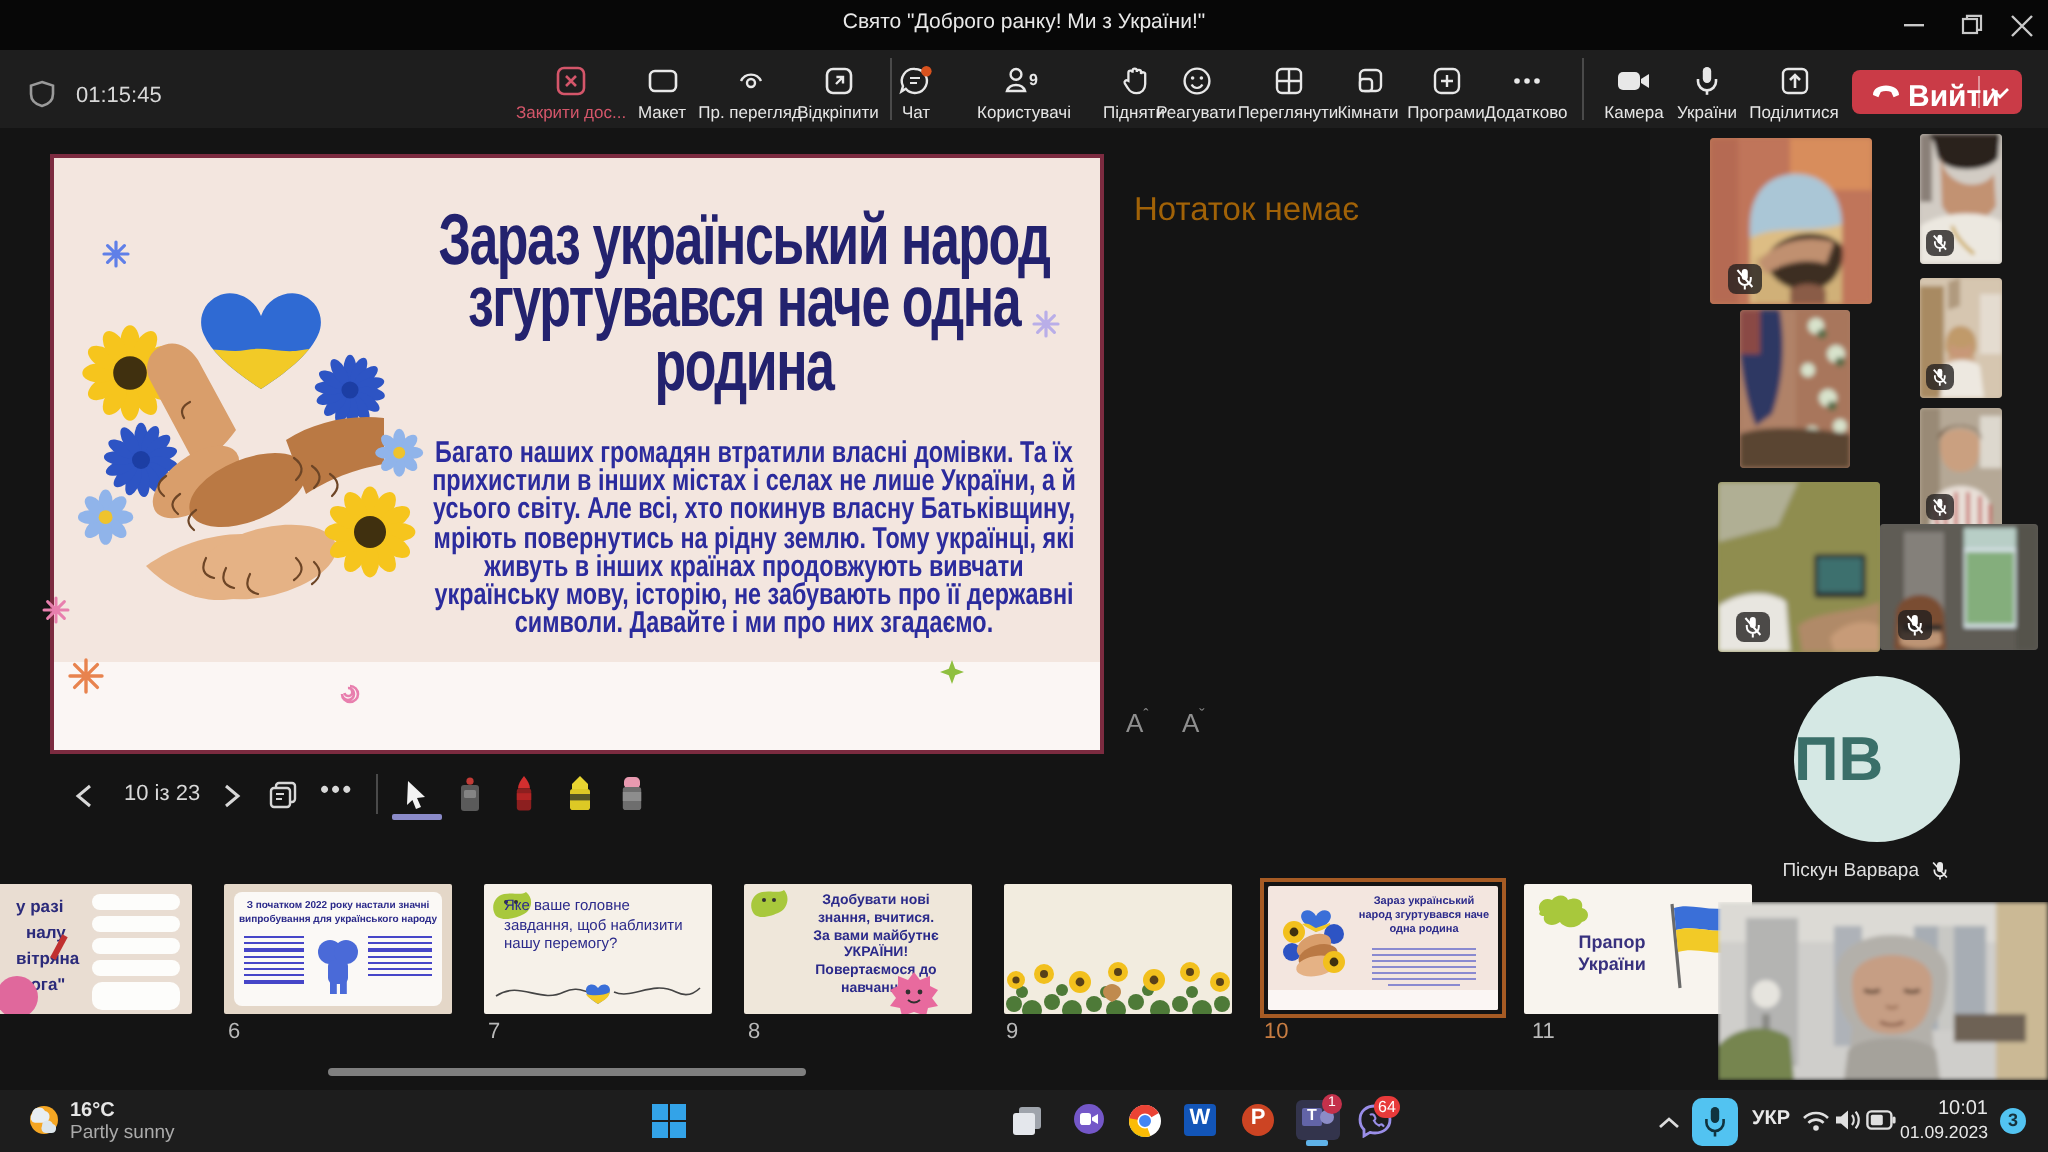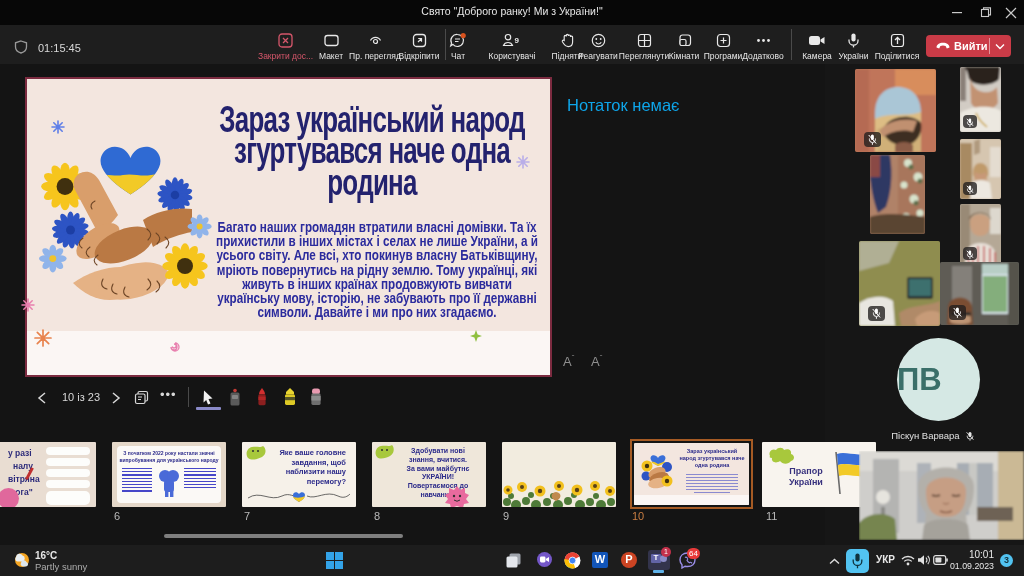--- a/index.html
+++ b/index.html
@@ -35,21 +35,21 @@
     font-weight:bold; color:#2b2b9d; font-size:15px; line-height:14.2px; letter-spacing:0px;
     transform:scaleX(0.78); transform-origin:50% 0; }
 
   
   #fstrip { color:#fff; }
   .thumb { position:absolute; top:378px; width:114px; height:65px; background:#efe6dc;
     border-radius:1px; overflow:hidden; }
   .tnum { position:absolute; top:446px; font-size:11px; color:#b9b9b9; }
 
   
-  #notes { position:absolute; left:567px; top:32px; color:#0ea5e9; font-size:16.5px; }
+  #notes { position:absolute; left:567px; top:32px; color:#a16207; font-size:16.5px; }
 
   
   .vid { position:absolute; overflow:hidden; border-radius:2px; }
   .micbadge { position:absolute; left:9px; bottom:5px; width:17px; height:15px;
     background:rgba(32,30,30,0.78); border-radius:4px; }
 
   
   #taskbar { position:absolute; top:545px; left:0; width:1024px; height:31px; background:#1d1d1d; }
 </style>
 </head>
@@ -184,21 +184,21 @@
       <svg width="17" height="17" viewBox="0 0 17 17">
           <rect x="2.5" y="2.5" width="12" height="12" rx="2.5" fill="none" stroke="#e8e8e8" stroke-width="1.2"></rect>
           <path d="M8.5 12 V6.2 M6 8 l2.5-2.5 L11 8" fill="none" stroke="#e8e8e8" stroke-width="1.3"></path>
         </svg>
       <div class="lbl">Поділитися</div>
     </div>
     <div class="abs" style="left:926px;top:9.5px;width:85px;height:22px;background:#ca3b47;border-radius:4px;">
       <svg class="abs" style="left:9px;top:6px" width="16" height="10" viewBox="0 0 16 10">
           <path d="M1.5 6.5 C1.5 3.5 4.4 1.8 8 1.8 C11.6 1.8 14.5 3.5 14.5 6.5 L11.8 7.6 L10.6 5 C9 4.3 7 4.3 5.4 5 L4.2 7.6 Z" fill="#fff"></path>
         </svg>
-      <div class="abs" style="left:28px;top:5px;color:#fff;font-size:11px;font-weight:bold;text-align:right;">Вийти</div>
+      <div class="abs" style="left:28px;top:5px;color:#fff;font-size:15px;font-weight:bold;text-align:right;">Вийти</div>
       <div class="abs" style="left:63px;top:3px;width:1px;height:16px;background:rgba(255,255,255,0.45)"></div>
       <svg class="abs" style="left:68px;top:8px" width="12" height="7" viewBox="0 0 12 7">
           <path d="M2 1.5 L6 5.5 L10 1.5" fill="none" stroke="#fff" stroke-width="1.4"></path>
         </svg>
     </div>
   </div>
 
   <div id="stage">
     <div id="slide">
       <div class="strip"></div>
@@ -420,21 +420,21 @@
           </svg>
       </div>
       <div class="tnum" style="left:244px;">7</div>
 
       <div class="thumb" style="left:242px;background:#f6f1e9;">
         <svg class="abs" style="left:2px;top:2px" width="24" height="24" viewBox="0 0 24 24">
             <path d="M4 14 C1 10 3 4 8 3 C13 2 16 4 19 2 C23 5 22 11 18 13 C14 15 8 17 4 14 Z" fill="#a8c83c"></path>
             <circle cx="9" cy="7" r="1" fill="#303030"></circle>
             <circle cx="14" cy="7" r="1" fill="#303030"></circle>
           </svg>
-        <div class="abs" style="left:10px;top:6px;width:94px;text-align:right;color:#2b2a8a;font-weight:bold;font-size:7.5px;line-height:9.5px;">Яке ваше головне завдання, щоб наблизити нашу перемогу?</div>
+        <div class="abs" style="left:10px;top:6px;width:94px;text-align:left;color:#2b2a8a;font-weight:normal;font-size:7.5px;line-height:9.5px;">Яке ваше головне завдання, щоб наблизити нашу перемогу?</div>
         <svg class="abs" style="left:4px;top:44px" width="106" height="20" viewBox="0 0 106 20">
             <path d="M2 12 C14 4 24 16 36 10 C44 6 48 12 53 10 M61 10 C70 14 80 4 92 10 C98 13 102 10 104 8" fill="none" stroke="#444" stroke-width="0.8"></path>
             <path d="M53 8 C51 5 47 6 47 9 C47 12 50 14 53 16 C56 14 59 12 59 9 C59 6 55 5 53 8 Z" fill="#3a6fd8"></path>
             <path d="M47 11 C50 12 56 12 59 10 L59 9 C59 13 56 14 53 16 C50 14 47 12 47 11 Z" fill="#f2ca27"></path>
           </svg>
       </div>
       <div class="tnum" style="left:374px;">8</div>
 
       <div class="thumb" style="left:372px;background:#efe7da;">
         <svg class="abs" style="left:2px;top:2px" width="22" height="22" viewBox="0 0 22 22">

